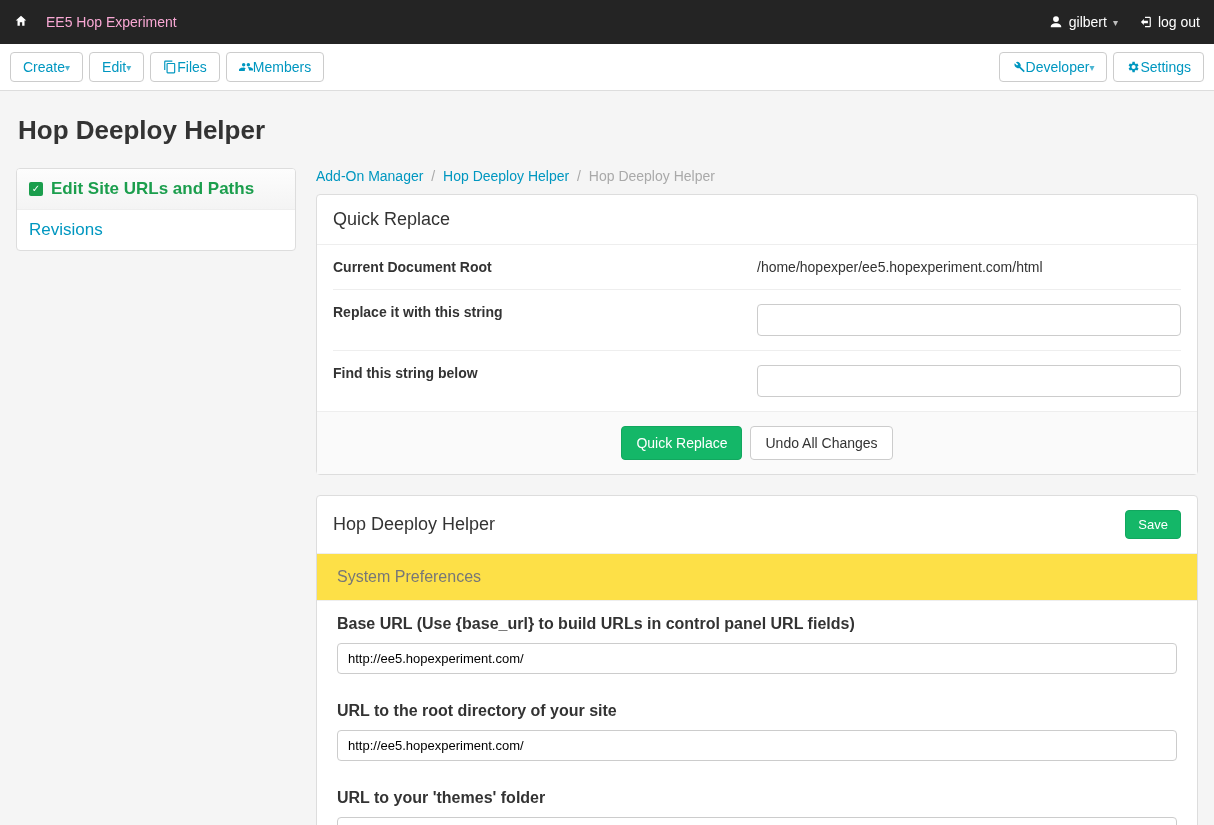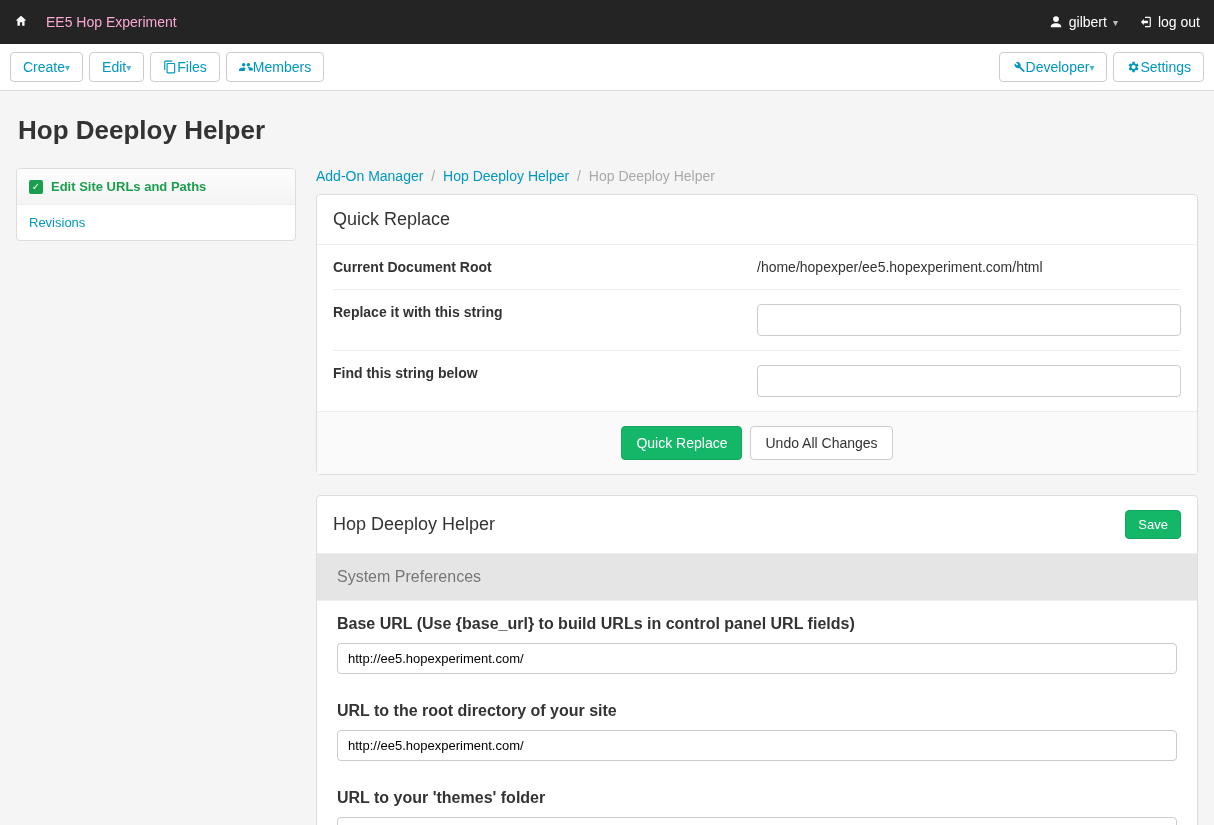--- a/index.html
+++ b/index.html
@@ -17,36 +17,36 @@
   .toolbar { background: #fff; border-bottom: 1px solid #ddd; padding: 8px 10px; display: flex; justify-content: space-between; }
   .toolbar-group { display: flex; gap: 6px; }
   .tb-btn { border: 1px solid #ccc; background: #fff; color: #0097c0; border-radius: 4px; padding: 6px 12px; font-size: 14px; display: inline-flex; align-items: center; cursor: pointer; }
   .tb-btn .chevron-down { color: #0097c0; }
 
   .page { padding: 16px; display: flex; flex-direction: column; }
   .page-title { font-size: 26px; font-weight: 700; color: #333; margin: 8px 0 22px 2px; }
 
   .columns { display: flex; gap: 20px; align-items: flex-start; }
   .sidebar { width: 280px; border: 1px solid #ddd; border-radius: 4px; overflow: hidden; background: #fff; }
-  .side-item { padding: 10px 12px; border-bottom: 1px solid #eee; font-size: 13px; display: flex; align-items: center; gap: 8px; cursor: pointer; }
+  .side-item { padding: 10px 12px; border-bottom: 1px solid #eee; font-size: 17px; display: flex; align-items: center; gap: 8px; cursor: pointer; }
   .side-item:last-child { border-bottom: none; }
   .side-item.active { background: linear-gradient(#fdfdfd,#f4f4f4); }
   .side-item.active .label { color: #1b9e4d; font-weight: 700; }
   .side-item .label { color: #0097c0; }
   .check-icon { width: 14px; height: 14px; background: #1b9e4d; border-radius: 2px; display: inline-flex; align-items: center; justify-content: center; }
   .check-icon::after { content: "✓"; color: #fff; font-size: 10px; line-height: 1; }
 
   .main { flex: 1; }
   .breadcrumb { color: #a9a9a9; font-size: 14px; margin-bottom: 10px; }
   .breadcrumb .bc-link { color: #0097c0; }
   .breadcrumb .sep { color: #a9a9a9; padding: 0 4px; }
 
   .panel { background: #fff; border: 1px solid #ddd; border-radius: 4px; margin-bottom: 20px; }
   .panel-header { padding: 14px 16px; font-size: 18px; color: #333; border-bottom: 1px solid #eee; display: flex; align-items: center; justify-content: space-between; }
-  .panel-sub { padding: 14px 20px; font-size: 16px; color: #777; border-bottom: 1px solid #eee; background: #e5e5e5; }
+  .panel-sub { padding: 14px 20px; font-size: 16px; color: #777; border-bottom: 1px solid #eee; background: #fde047; }
   .panel-body { padding: 0 16px; }
   .panel-footer { padding: 14px 16px; border-top: 1px solid #eee; background: #fafafa; display: flex; gap: 8px; justify-content: center; }
 
   .row { display: flex; padding: 14px 0; border-bottom: 1px solid #eee; align-items: flex-start; }
   .row:last-child { border-bottom: none; }
   .row .k { flex: 0 0 50%; font-weight: 700; font-size: 14px; color: #333; }
   .row .v { flex: 1; font-size: 14px; color: #333; }
   .row .v input[type=text] { width: 100%; padding: 7px 10px; border: 1px solid #ccc; border-radius: 4px; font-size: 14px; }
 
   .form-block { padding: 14px 20px; }

